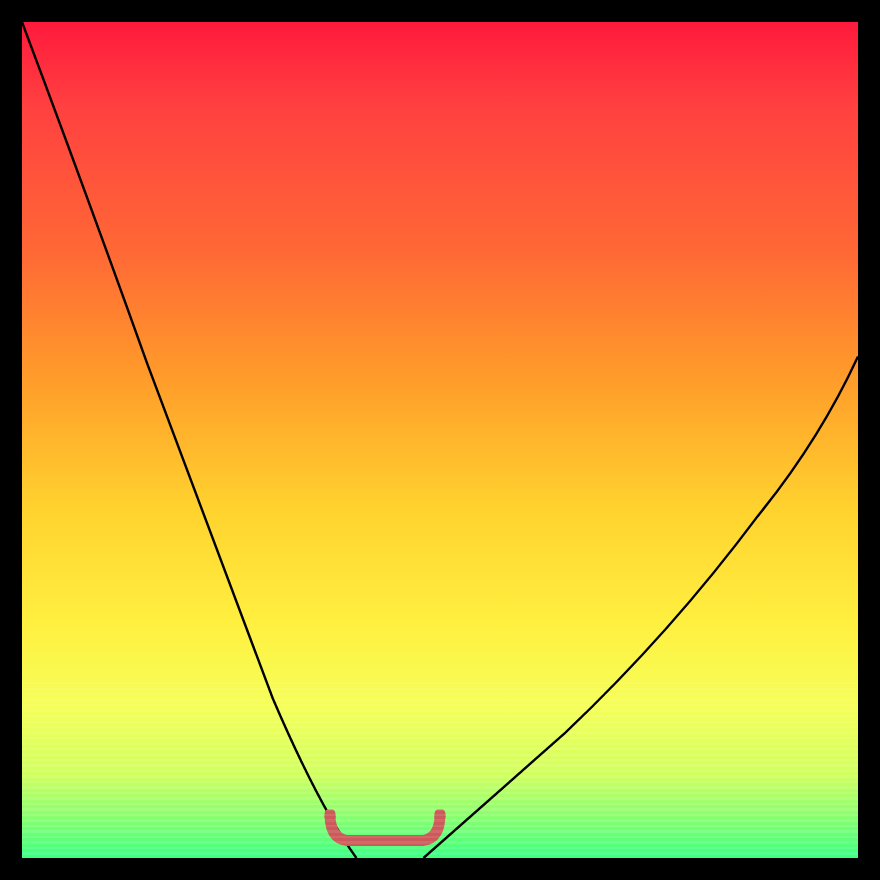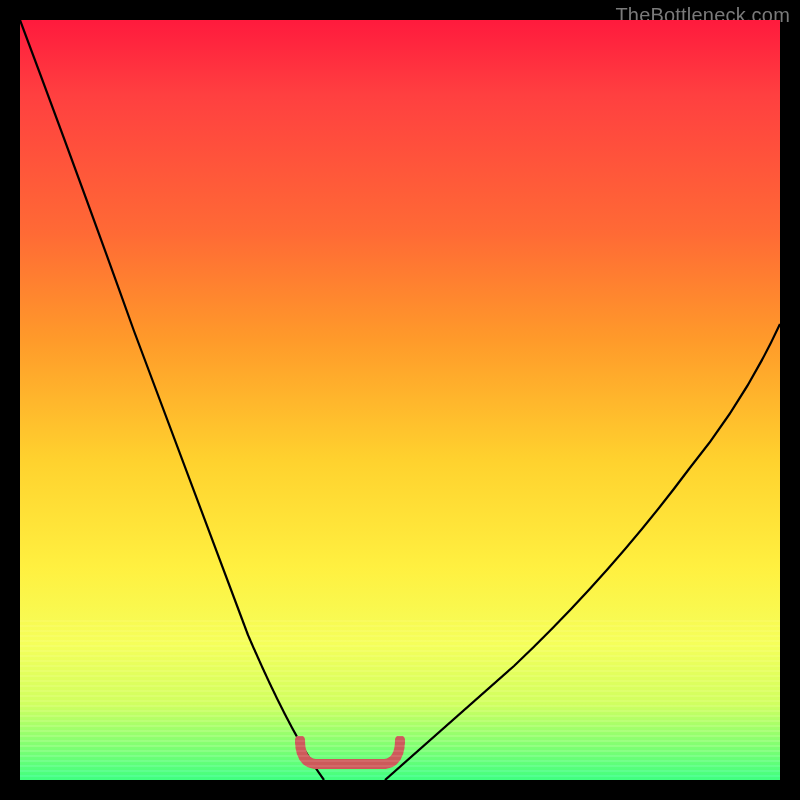--- a/index.html
+++ b/index.html
@@ -79,21 +79,20 @@
   .minimum-marker svg {
     width: 100%;
     height: 100%;
   }
 </style>
 </head>
 <body>
 
 <div class="chart-wrap">
 
-  <div class="watermark">TheBottleneck.com</div>
 
   <div class="plot-area">
 
     <svg class="v-curve" viewBox="0 0 760 760" preserveAspectRatio="none">
 
       <path d="M 0 0
                Q 60 160 114 311
                Q 170 460 228 615
                Q 270 713 304 760" fill="none" stroke="#000" stroke-width="2.2"></path>
 

